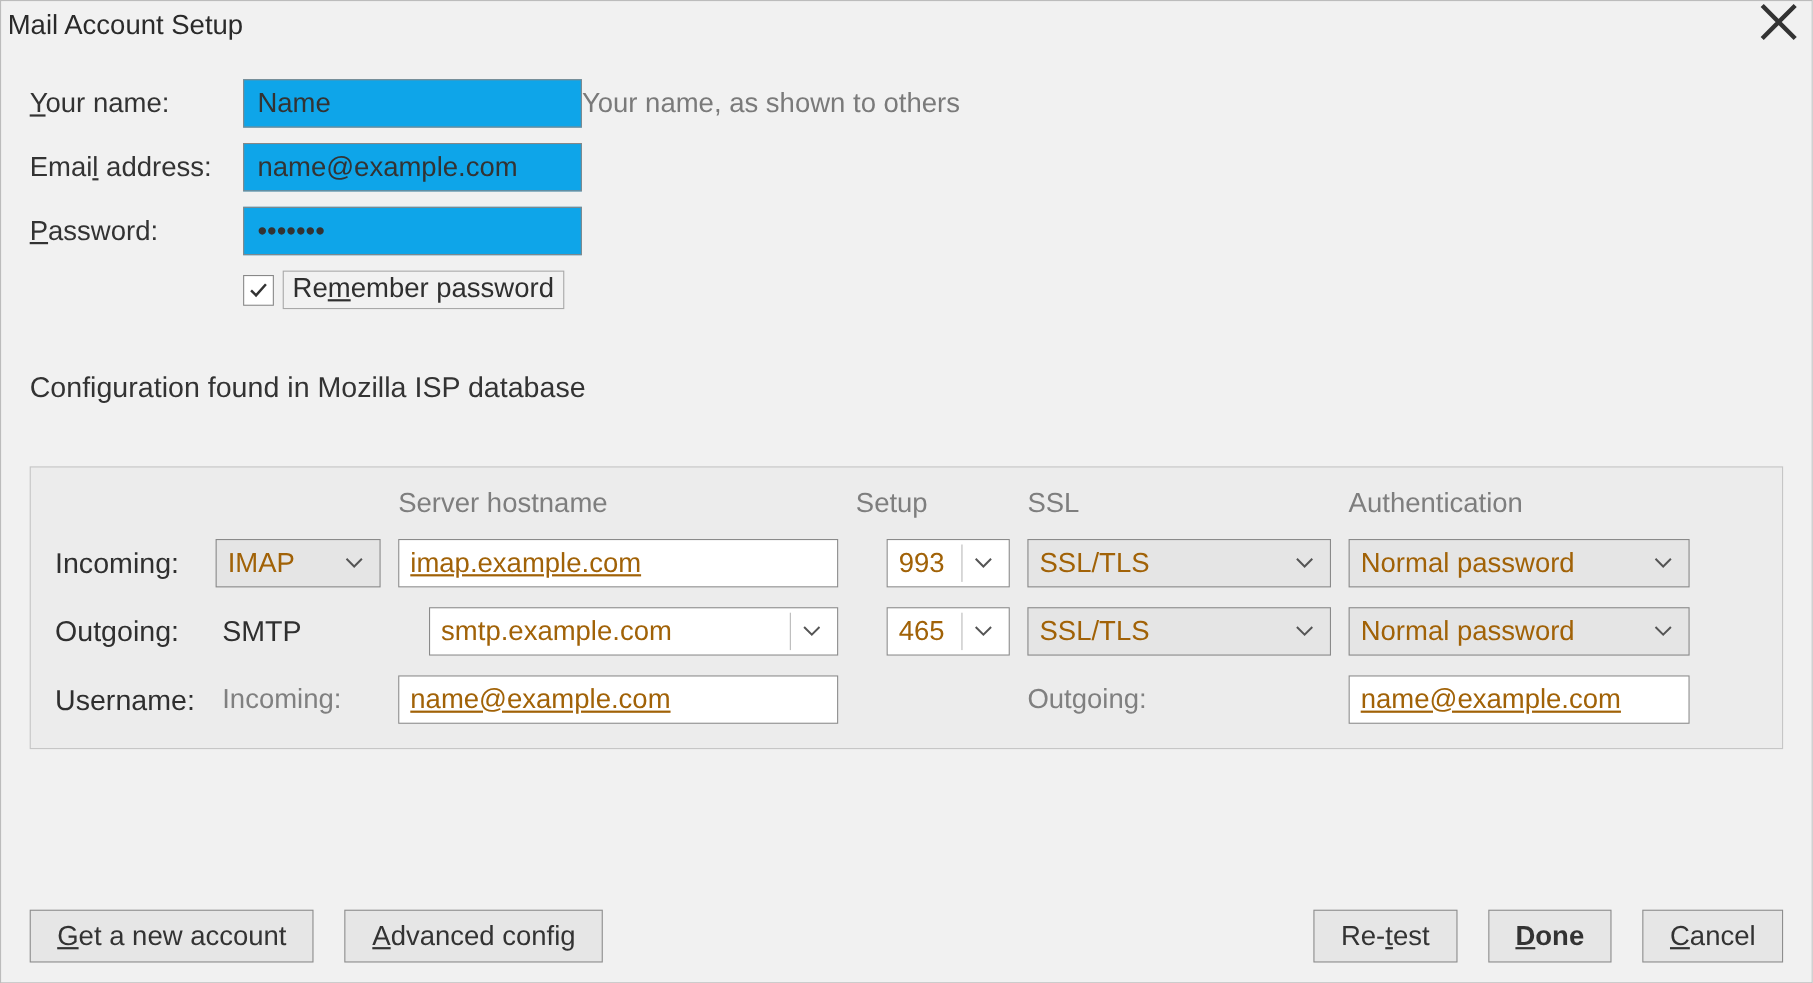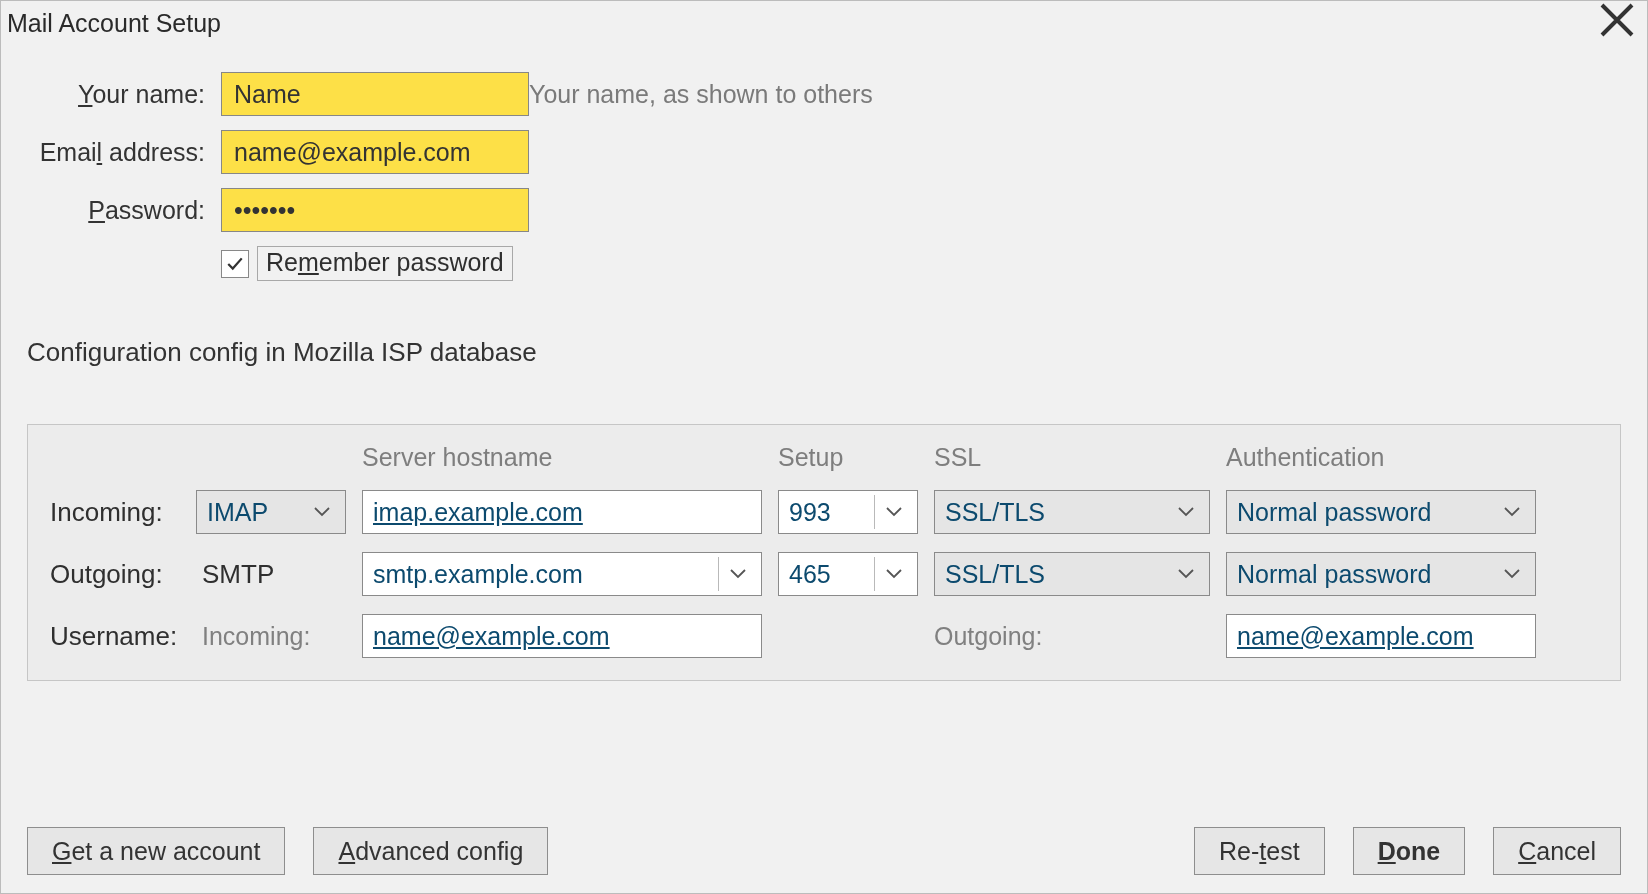--- a/index.html
+++ b/index.html
@@ -41,32 +41,32 @@
     padding: 30px 26px 0 26px;
     box-sizing: border-box;
   }
   .form-row {
     display: flex;
     align-items: center;
     margin-bottom: 14px;
   }
   .lbl {
     width: 178px;
-    text-align: right;
+    text-align: left;
     padding-right: 16px;
     font-size: 25px;
     color: #333;
   }
   .lbl u { text-decoration: underline; }
   .txtinput {
     width: 308px;
     height: 44px;
     box-sizing: border-box;
     border: 1px solid #878787;
-    background: #fde047;
+    background: #0ea5e9;
     font-size: 25px;
     padding: 0 12px;
     font-family: inherit;
     color: #333;
   }
   .hint {
     color: #7a7a7a;
     font-size: 25px;
   }
   .chk-row {
@@ -124,24 +124,24 @@
   .select-like, .select-like-combo, .input-like {
     height: 44px;
     box-sizing: border-box;
     border: 1px solid #8a8a8a;
     font-size: 25px;
     display: flex;
     align-items: center;
     padding: 0 10px;
     position: relative;
     font-family: inherit;
-    color: #0c4a6e;
+    color: #a16207;
   }
   .select-like { background: #e5e5e5; }
-  .select-like-combo { background: #ffffff; }
+  .select-like-combo { background: #ffffff; margin-left: 28px; }
   .input-like { background: #ffffff; text-decoration: underline; }
   .caret {
     position: absolute;
     right: 8px;
     top: 50%;
     transform: translateY(-50%);
     width: 30px;
     display: flex;
     align-items: center;
     justify-content: center;
@@ -215,21 +215,21 @@
 
     <div class="chk-row">
       <div class="chk">
         <svg viewBox="0 0 16 16">
             <path d="M2 8 L6 12 L14 3" stroke="#333" stroke-width="2" fill="none"></path>
           </svg>
       </div>
       <div class="chk-label">Re<u>m</u>ember password</div>
     </div>
 
-    <div class="status">Configuration config in Mozilla ISP database</div>
+    <div class="status">Configuration found in Mozilla ISP database</div>
 
     <div class="config-panel">
       <div class="cfg-grid">
 
         <div></div>
         <div></div>
         <div class="hcell">Server hostname</div>
         <div class="hcell">Setup</div>
         <div class="hcell">SSL</div>
         <div class="hcell">Authentication</div>

